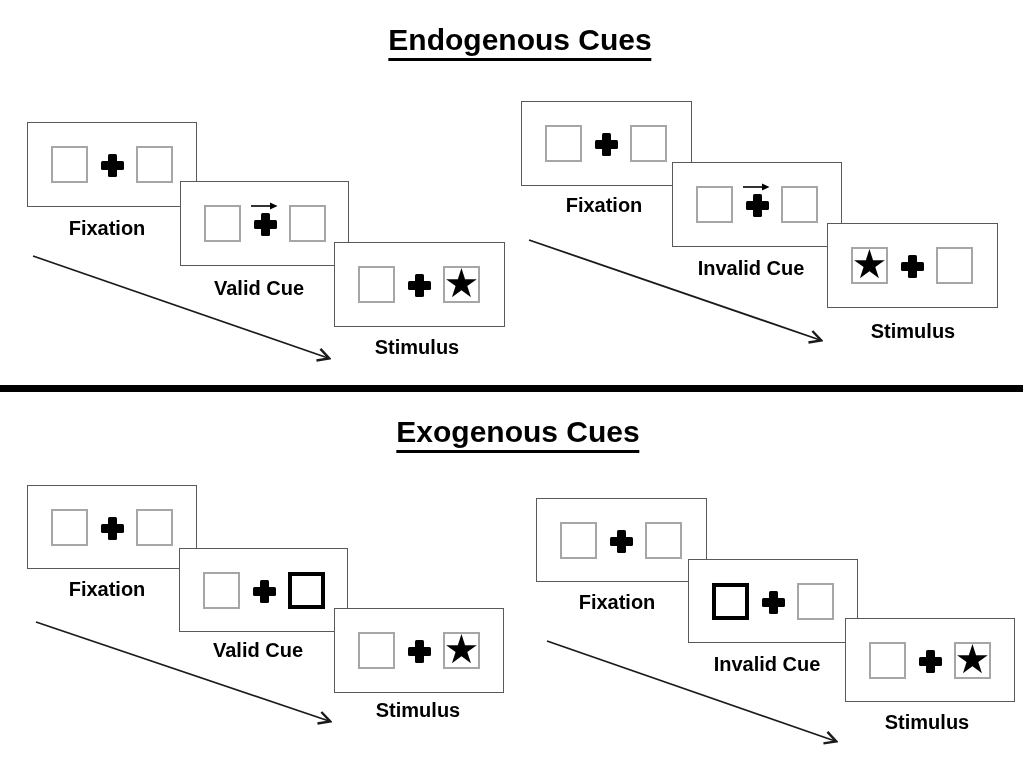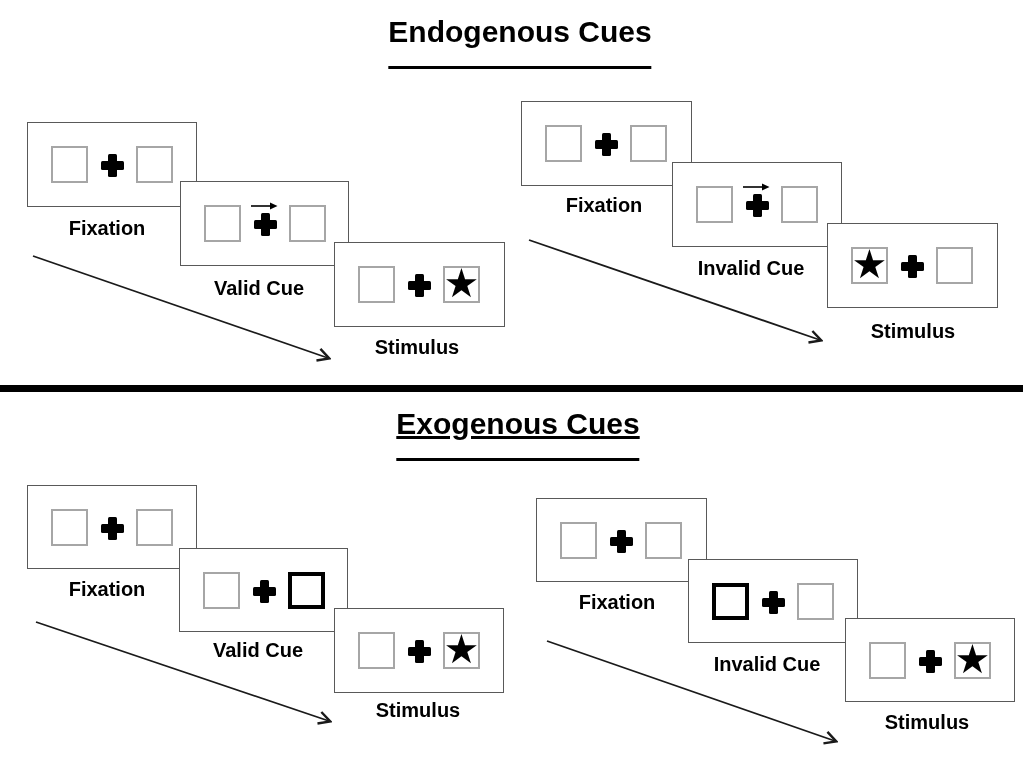--- a/index.html
+++ b/index.html
@@ -3,21 +3,21 @@
 <meta charset="utf-8">
 <style>
   html,body{margin:0;padding:0;background:#ffffff;}
   #canvas{
     position:relative;width:1023px;height:767px;background:#ffffff;
     font-family:"Liberation Sans",sans-serif;overflow:hidden;
   }
   .title{
     position:absolute;transform:translate(-50%,-50%);
     font-weight:bold;font-size:30px;color:#000;white-space:nowrap;
-    border-bottom:3px solid #000;padding-bottom:18px;line-height:1.1;
+    border-bottom:3px solid #000;padding-bottom:2px;line-height:1.1;
   }
   .divider{position:absolute;left:0;width:100%;background:#000;}
   .panel{position:absolute;background:#fff;border:1px solid #595959;box-sizing:border-box;}
   .sq{position:absolute;width:37px;height:37px;box-sizing:border-box;background:#fff;border:2px solid #a6a6a6;}
   .sq.thick{border:4px solid #000;}
   .star-span{
     position:absolute;left:50%;top:50%;transform:translate(-50%,-54%);
     font-size:40px;line-height:1;color:#000;font-family:"DejaVu Sans",sans-serif;
   }
   .plus{position:absolute;width:23px;height:23px;}
@@ -40,21 +40,21 @@
           <path d="M2,1.5 L10.5,6 L2,10.5" fill="none" stroke="#1a1a1a" stroke-width="1.8"></path>
         </marker>
       </defs>
       <line x1="33" y1="256" x2="328" y2="358" stroke="#1a1a1a" stroke-width="1.8" marker-end="url(#ah)"></line>
       <line x1="529" y1="240" x2="820" y2="340" stroke="#1a1a1a" stroke-width="1.8" marker-end="url(#ah)"></line>
       <line x1="36" y1="622" x2="329" y2="721" stroke="#1a1a1a" stroke-width="1.8" marker-end="url(#ah)"></line>
       <line x1="547" y1="641" x2="835" y2="741" stroke="#1a1a1a" stroke-width="1.8" marker-end="url(#ah)"></line>
     </svg>
   <div class="divider" id="divider" style="top: 385px; height: 7px; background: rgb(0, 0, 0);"></div>
   <div class="title" id="title-0" style="left: 520px; top: 42px;">Endogenous Cues</div>
-  <div class="title" id="title-1" style="left: 518px; top: 434px; text-decoration: underline;">Exogenous Cues</div>
+  <div class="title" id="title-1" style="left: 518px; top: 434px;">Exogenous Cues</div>
   <div id="panels-root">
       <div class="panel" style="left: 27px; top: 122px; width: 170px; height: 85px;">
         <div class="sq" style="left: 23px; top: 23px;"></div>
         <div class="sq" style="left: 108px; top: 23px;"></div>
         <div class="plus" style="left: 73px; top: 31px;"></div>
       </div>
       <div class="label" style="left: 107px; top: 228px;">Fixation</div>
       <div class="panel" style="left: 180px; top: 181px; width: 169px; height: 85px;">
         <div class="sq" style="left: 23px; top: 23px;"></div>
         <div class="sq" style="left: 108px; top: 23px;"></div>

